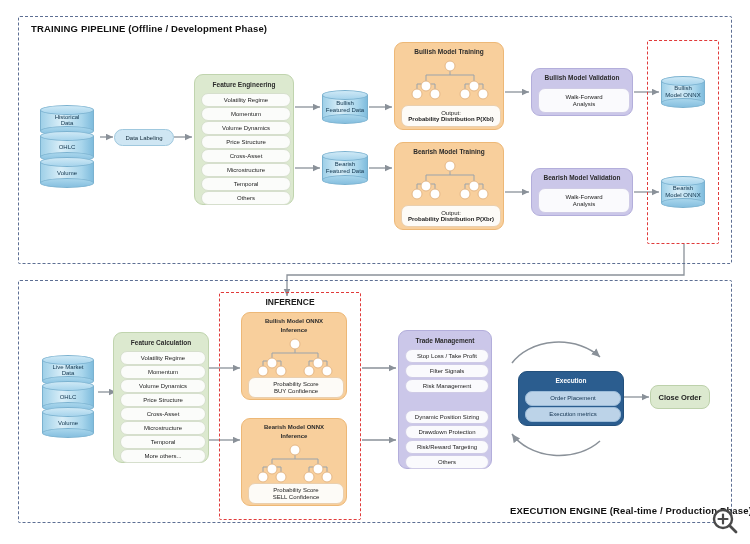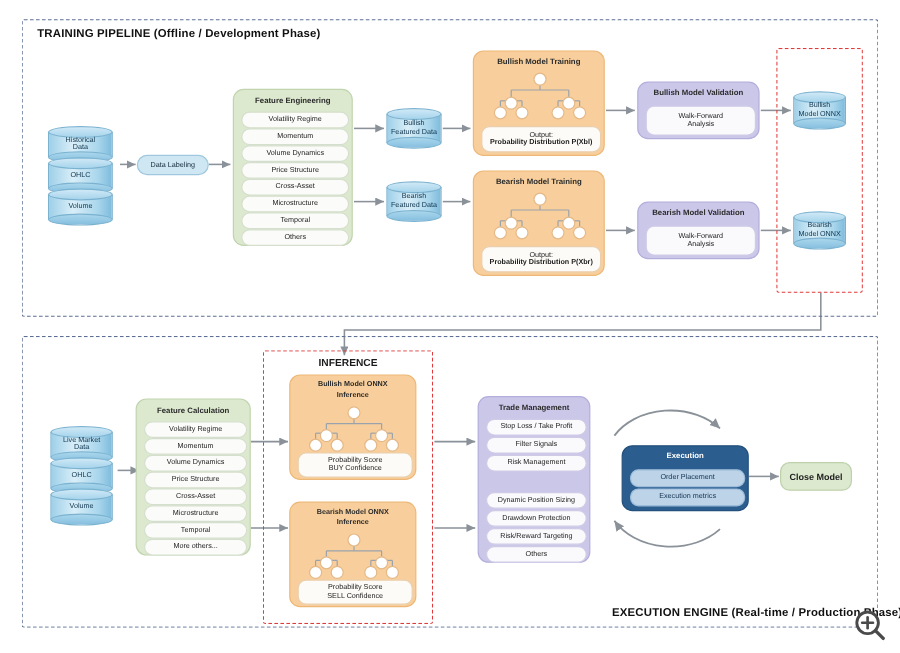--- a/index.html
+++ b/index.html
@@ -380,21 +380,21 @@
     <div class="pill pill-p t6" style="left:6px;top:109px;width:82px;height:12px;">Risk/Reward Targeting</div>
     <div class="pill pill-p t6" style="left:6px;top:124px;width:82px;height:12px;">Others</div>
   </div>
 
   <div class="abs grp navy" style="left:518px;top:371px;width:106px;height:55px;">
     <div class="grp-title t65" style="top:5px;color:#ffffff;">Execution</div>
     <div class="pill pill-n t6" style="left:6px;top:19px;width:94px;height:13px;">Order Placement</div>
     <div class="pill pill-n t6" style="left:6px;top:35px;width:94px;height:13px;">Execution metrics</div>
   </div>
 
-  <div class="abs close-pill t75" style="left:650px;top:385px;width:60px;height:24px;">Close Model</div>
+  <div class="abs close-pill t75" style="left:650px;top:385px;width:60px;height:24px;">Close Order</div>
 
   <svg class="magnifier" viewBox="0 0 26 26">
     <circle cx="11" cy="11" r="9" fill="#ffffff" stroke="#4a4a4a" stroke-width="2.4"></circle>
     <line x1="17.5" y1="17.5" x2="24" y2="24" stroke="#4a4a4a" stroke-width="2.8" stroke-linecap="round"></line>
     <line x1="11" y1="6.5" x2="11" y2="15.5" stroke="#4a4a4a" stroke-width="2.2" stroke-linecap="round"></line>
     <line x1="6.5" y1="11" x2="15.5" y2="11" stroke="#4a4a4a" stroke-width="2.2" stroke-linecap="round"></line>
   </svg>
 
 </div>
 

